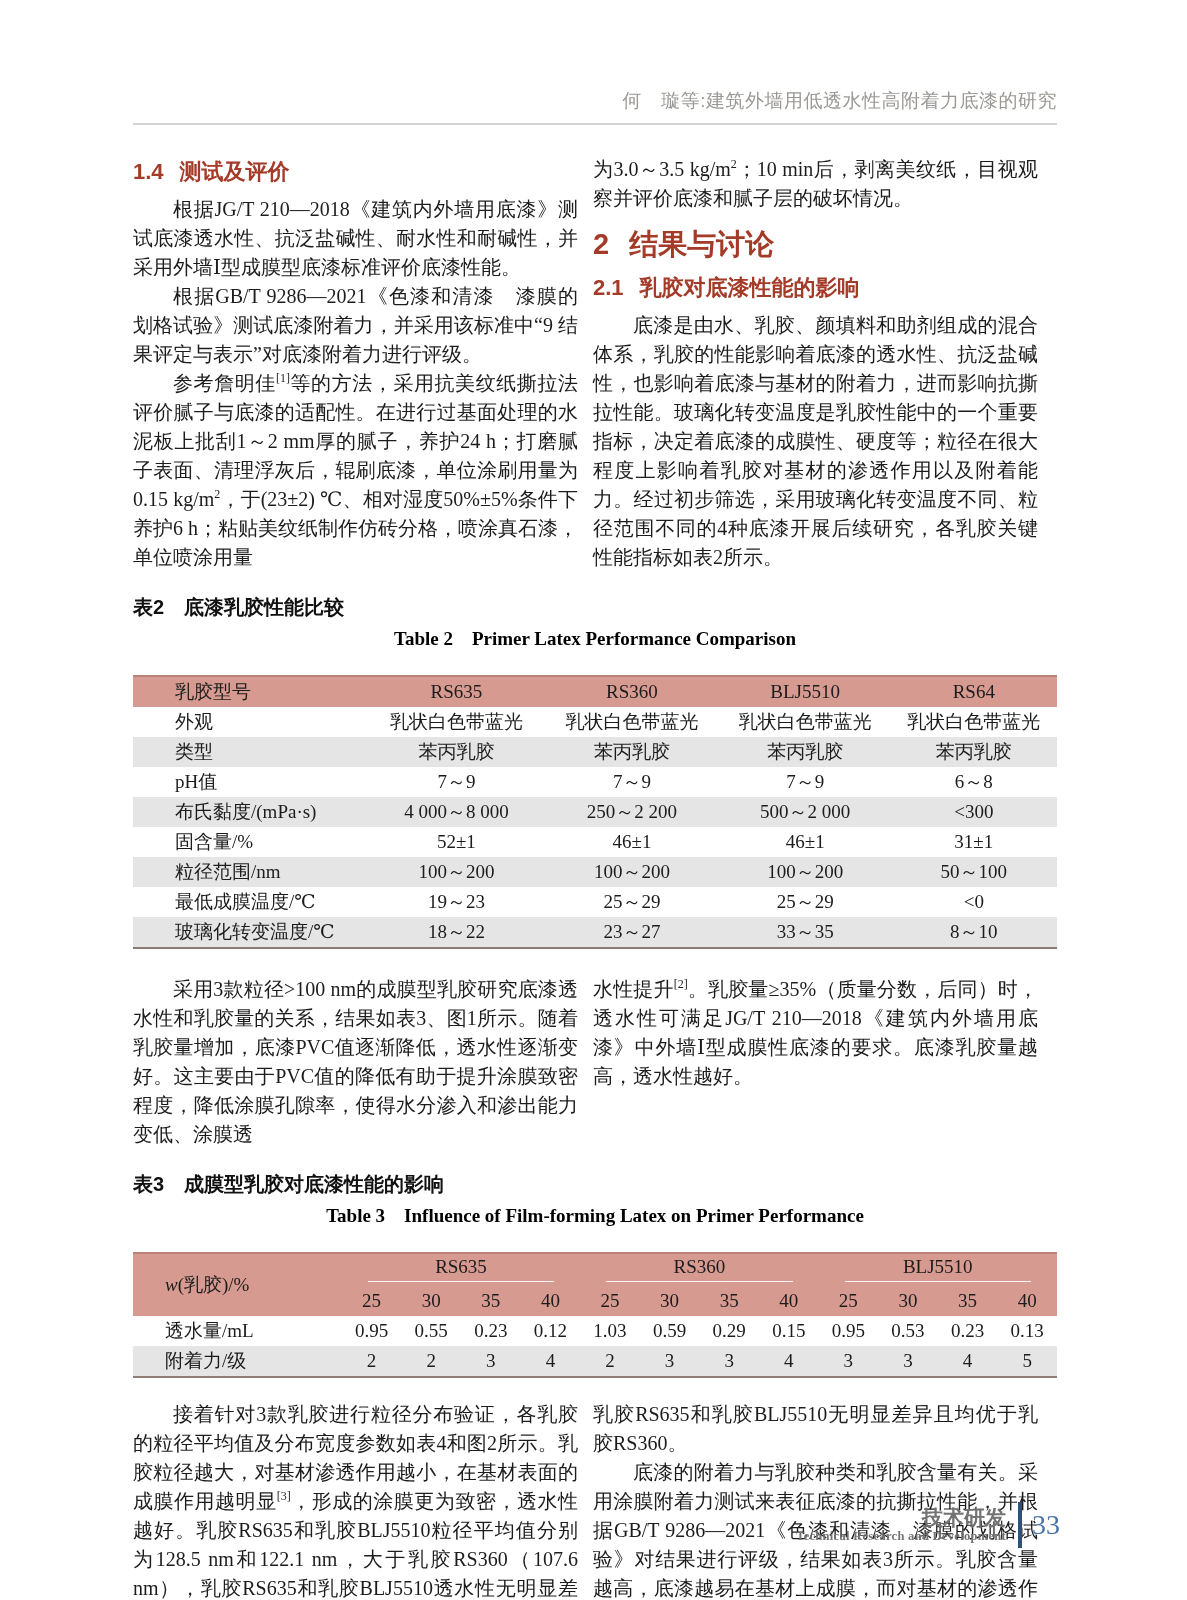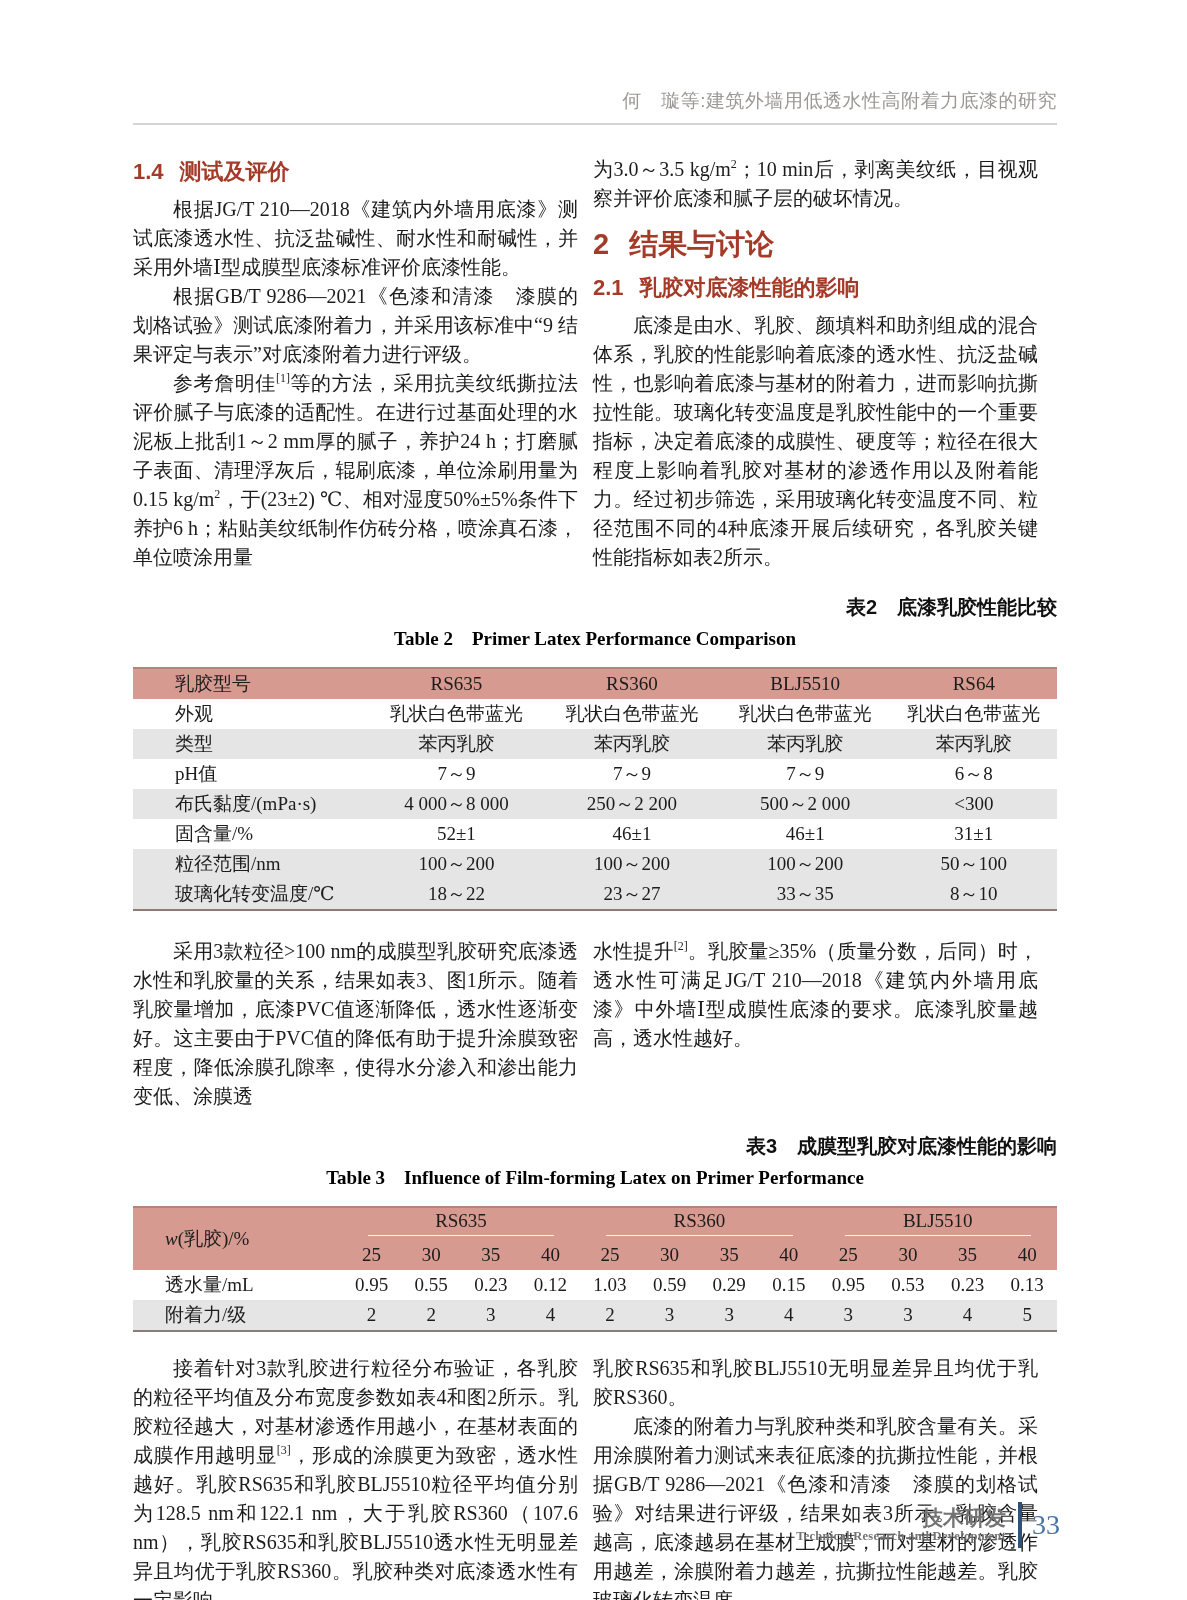--- a/index.html
+++ b/index.html
@@ -29,26 +29,26 @@
   
   .h-red { font-family:"Liberation Sans",sans-serif; color:#a43a28; font-weight:bold; margin:0; }
   .h-sub { font-size:22px; margin:2px 0 8px 0; }
   .h-big { font-size:29px; margin:12px 0 8px 0; }
   .h-sub2 { font-size:22px; margin:2px 0 8px 0; }
   .h-num { margin-right:16px; }
   .h-big .h-num { margin-right:20px; }
 
   
   .tbl-wrap { margin-top:22px; }
-  .cap-cn { text-align:right; font-family:"Liberation Sans",sans-serif;
+  .cap-cn { text-align:left; font-family:"Liberation Sans",sans-serif;
     font-weight:bold; font-size:20px; color:#111; }
   .cap-en { text-align:center; font-weight:bold; font-size:19px; color:#000000; margin-top:5px; }
 
   
-  table.data { width:100%; border-collapse:collapse; margin-top:15px;
+  table.data { width:100%; border-collapse:collapse; margin-top:23px;
     border-top:2px solid #b98278; border-bottom:2px solid #8f7b75;
     font-size:19px; color:#1c1c1c; }
   table.data td { height:28px; text-align:center; padding:1px 4px; vertical-align:middle; }
   table.data td.lbl { text-align:left; padding-left:42px; }
   tr.hdr { background:#d69a90; }
   tr.pink { background:#e5e5e5; }
   .group-cell { border-bottom:1px solid rgba(255,255,255,.9); margin:0 22px; padding-bottom:3px; }
   #t3 td { height:28px; }
   #t3 td.lbl { padding-left:32px; }
   #t3 .subhdr td { padding-top:3px; }
@@ -141,20 +141,27 @@
         <td>46±1</td>
         <td>31±1</td>
       </tr>
       <tr class="pink">
         <td class="lbl">粒径范围/nm</td>
         <td>100～200</td>
         <td>100～200</td>
         <td>100～200</td>
         <td>50～100</td>
       </tr>
+      <tr>
+        <td class="lbl">最低成膜温度/℃</td>
+        <td>19～23</td>
+        <td>25～29</td>
+        <td>25～29</td>
+        <td>&lt;0</td>
+      </tr>
       <tr class="pink">
         <td class="lbl">玻璃化转变温度/℃</td>
         <td>18～22</td>
         <td>23～27</td>
         <td>33～35</td>
         <td>8～10</td>
       </tr>
     </tbody>
       </table>
   </div>

